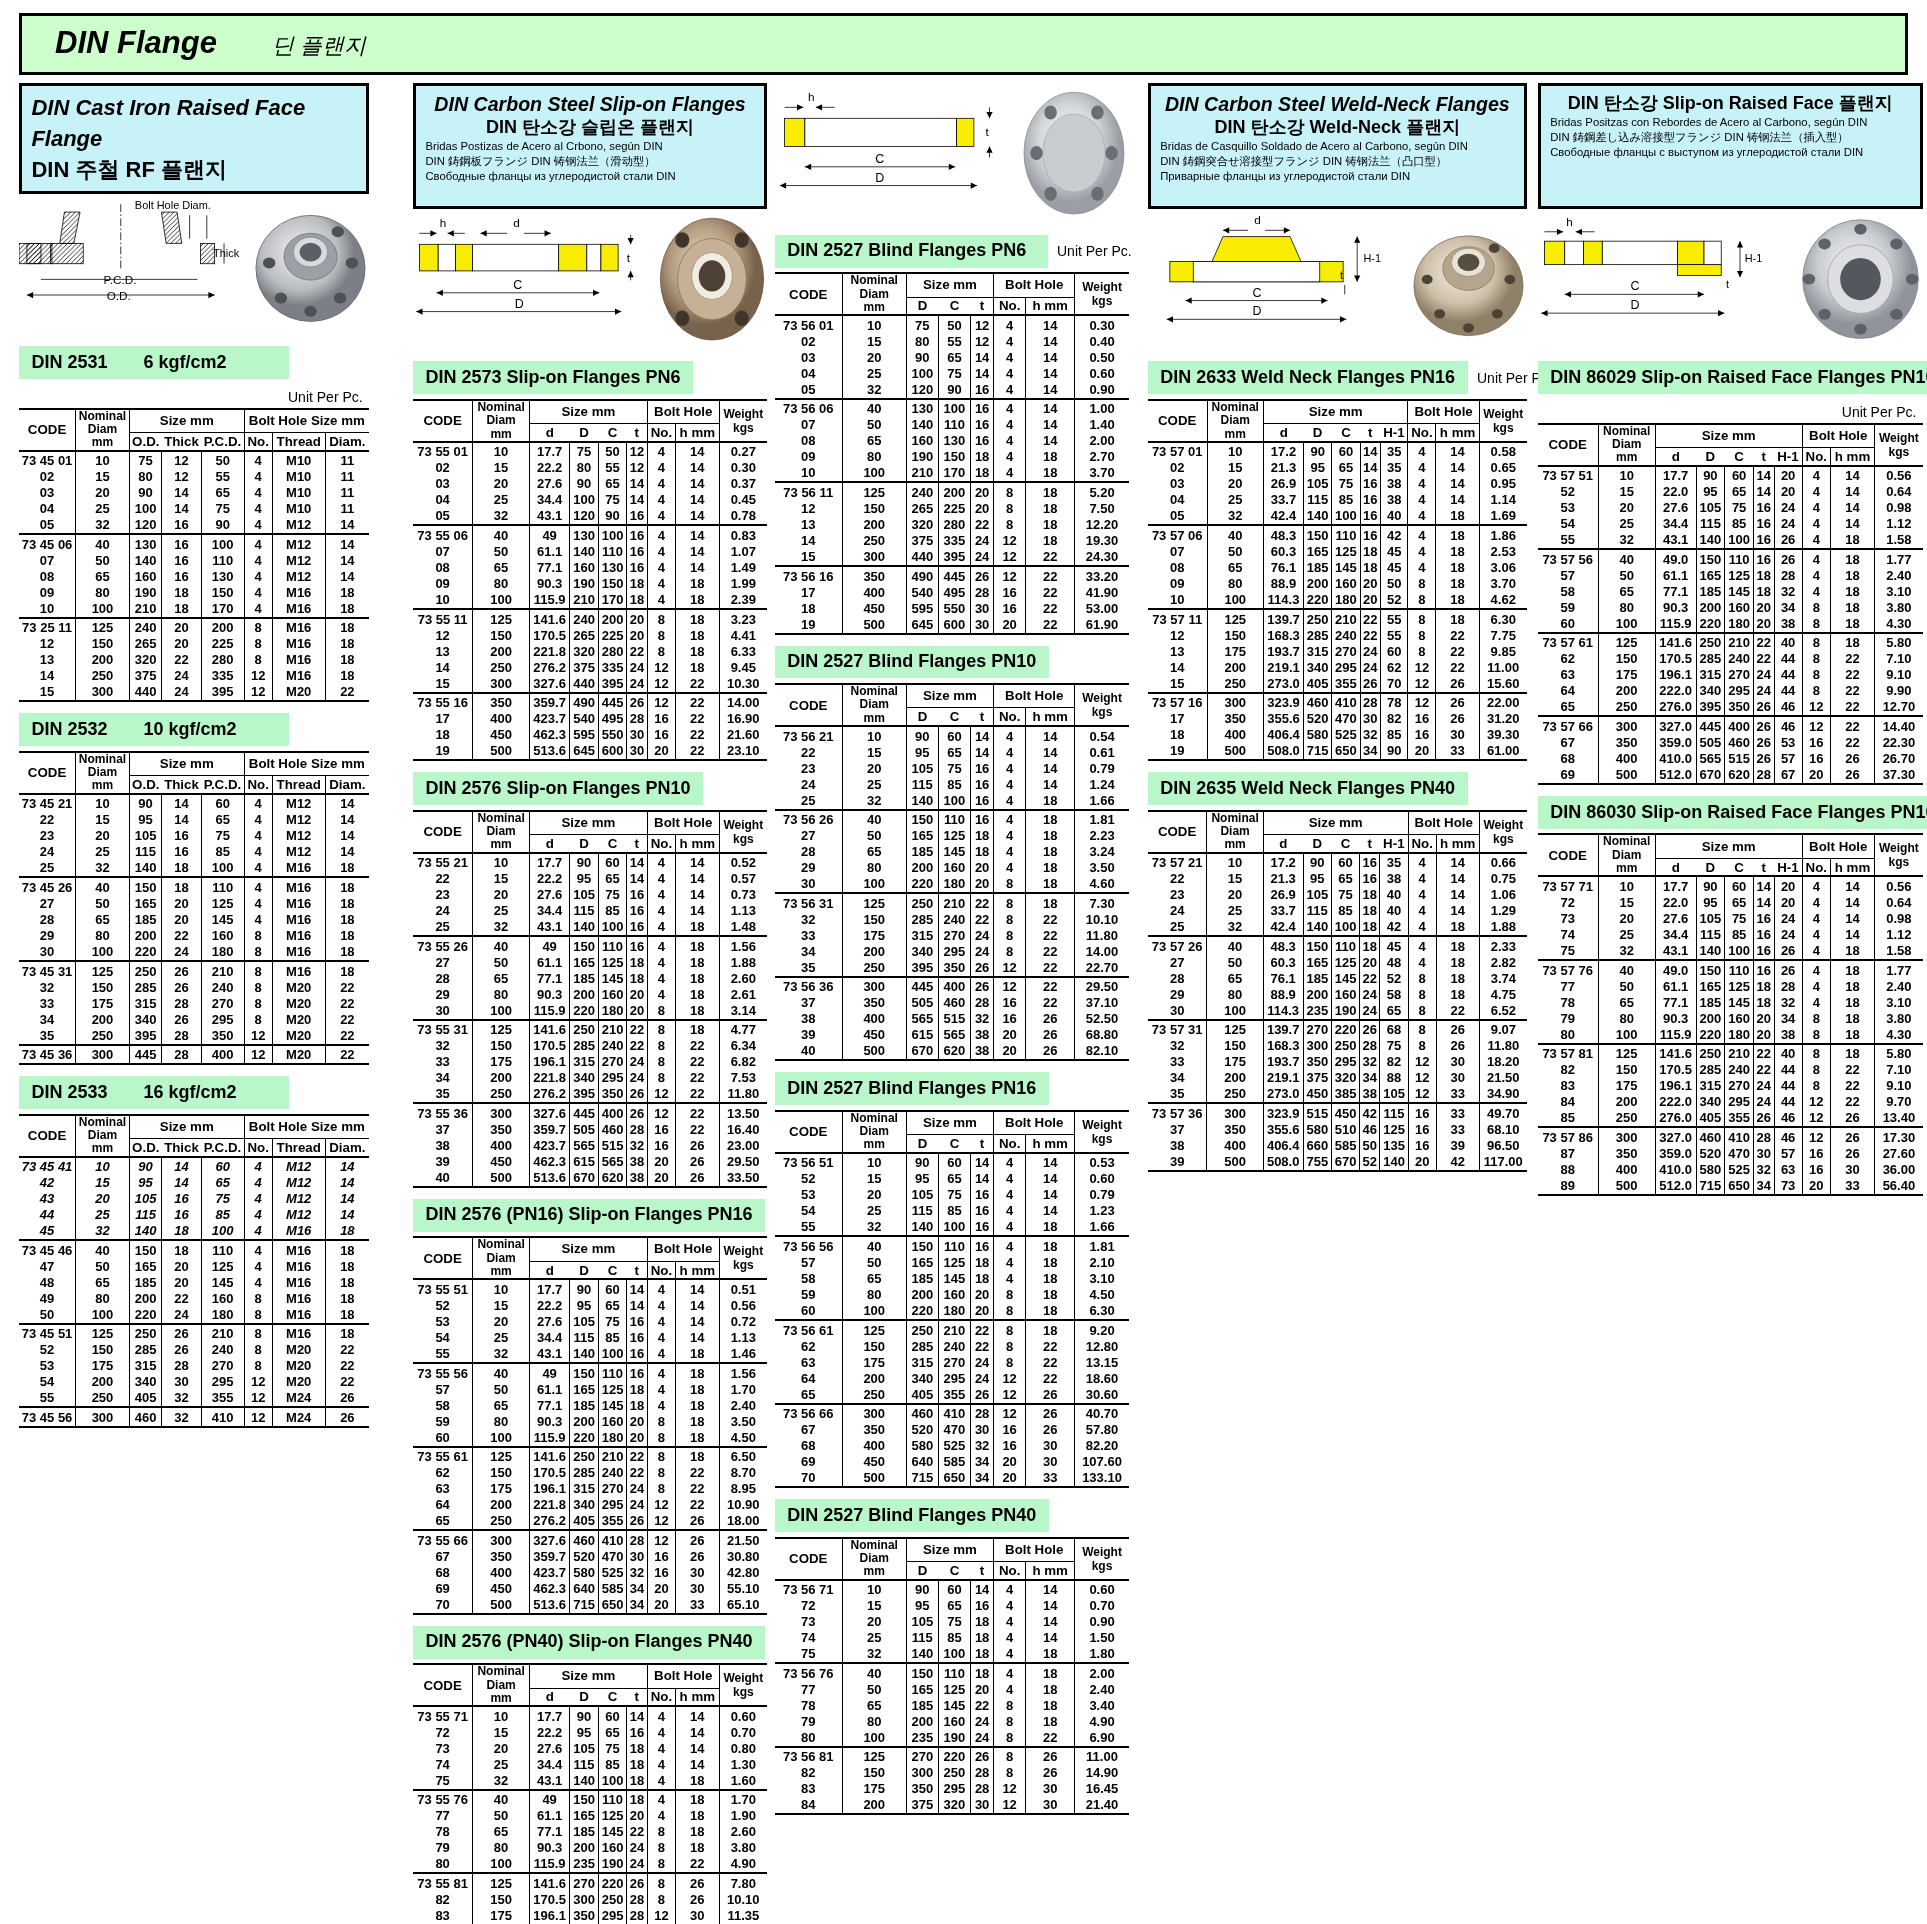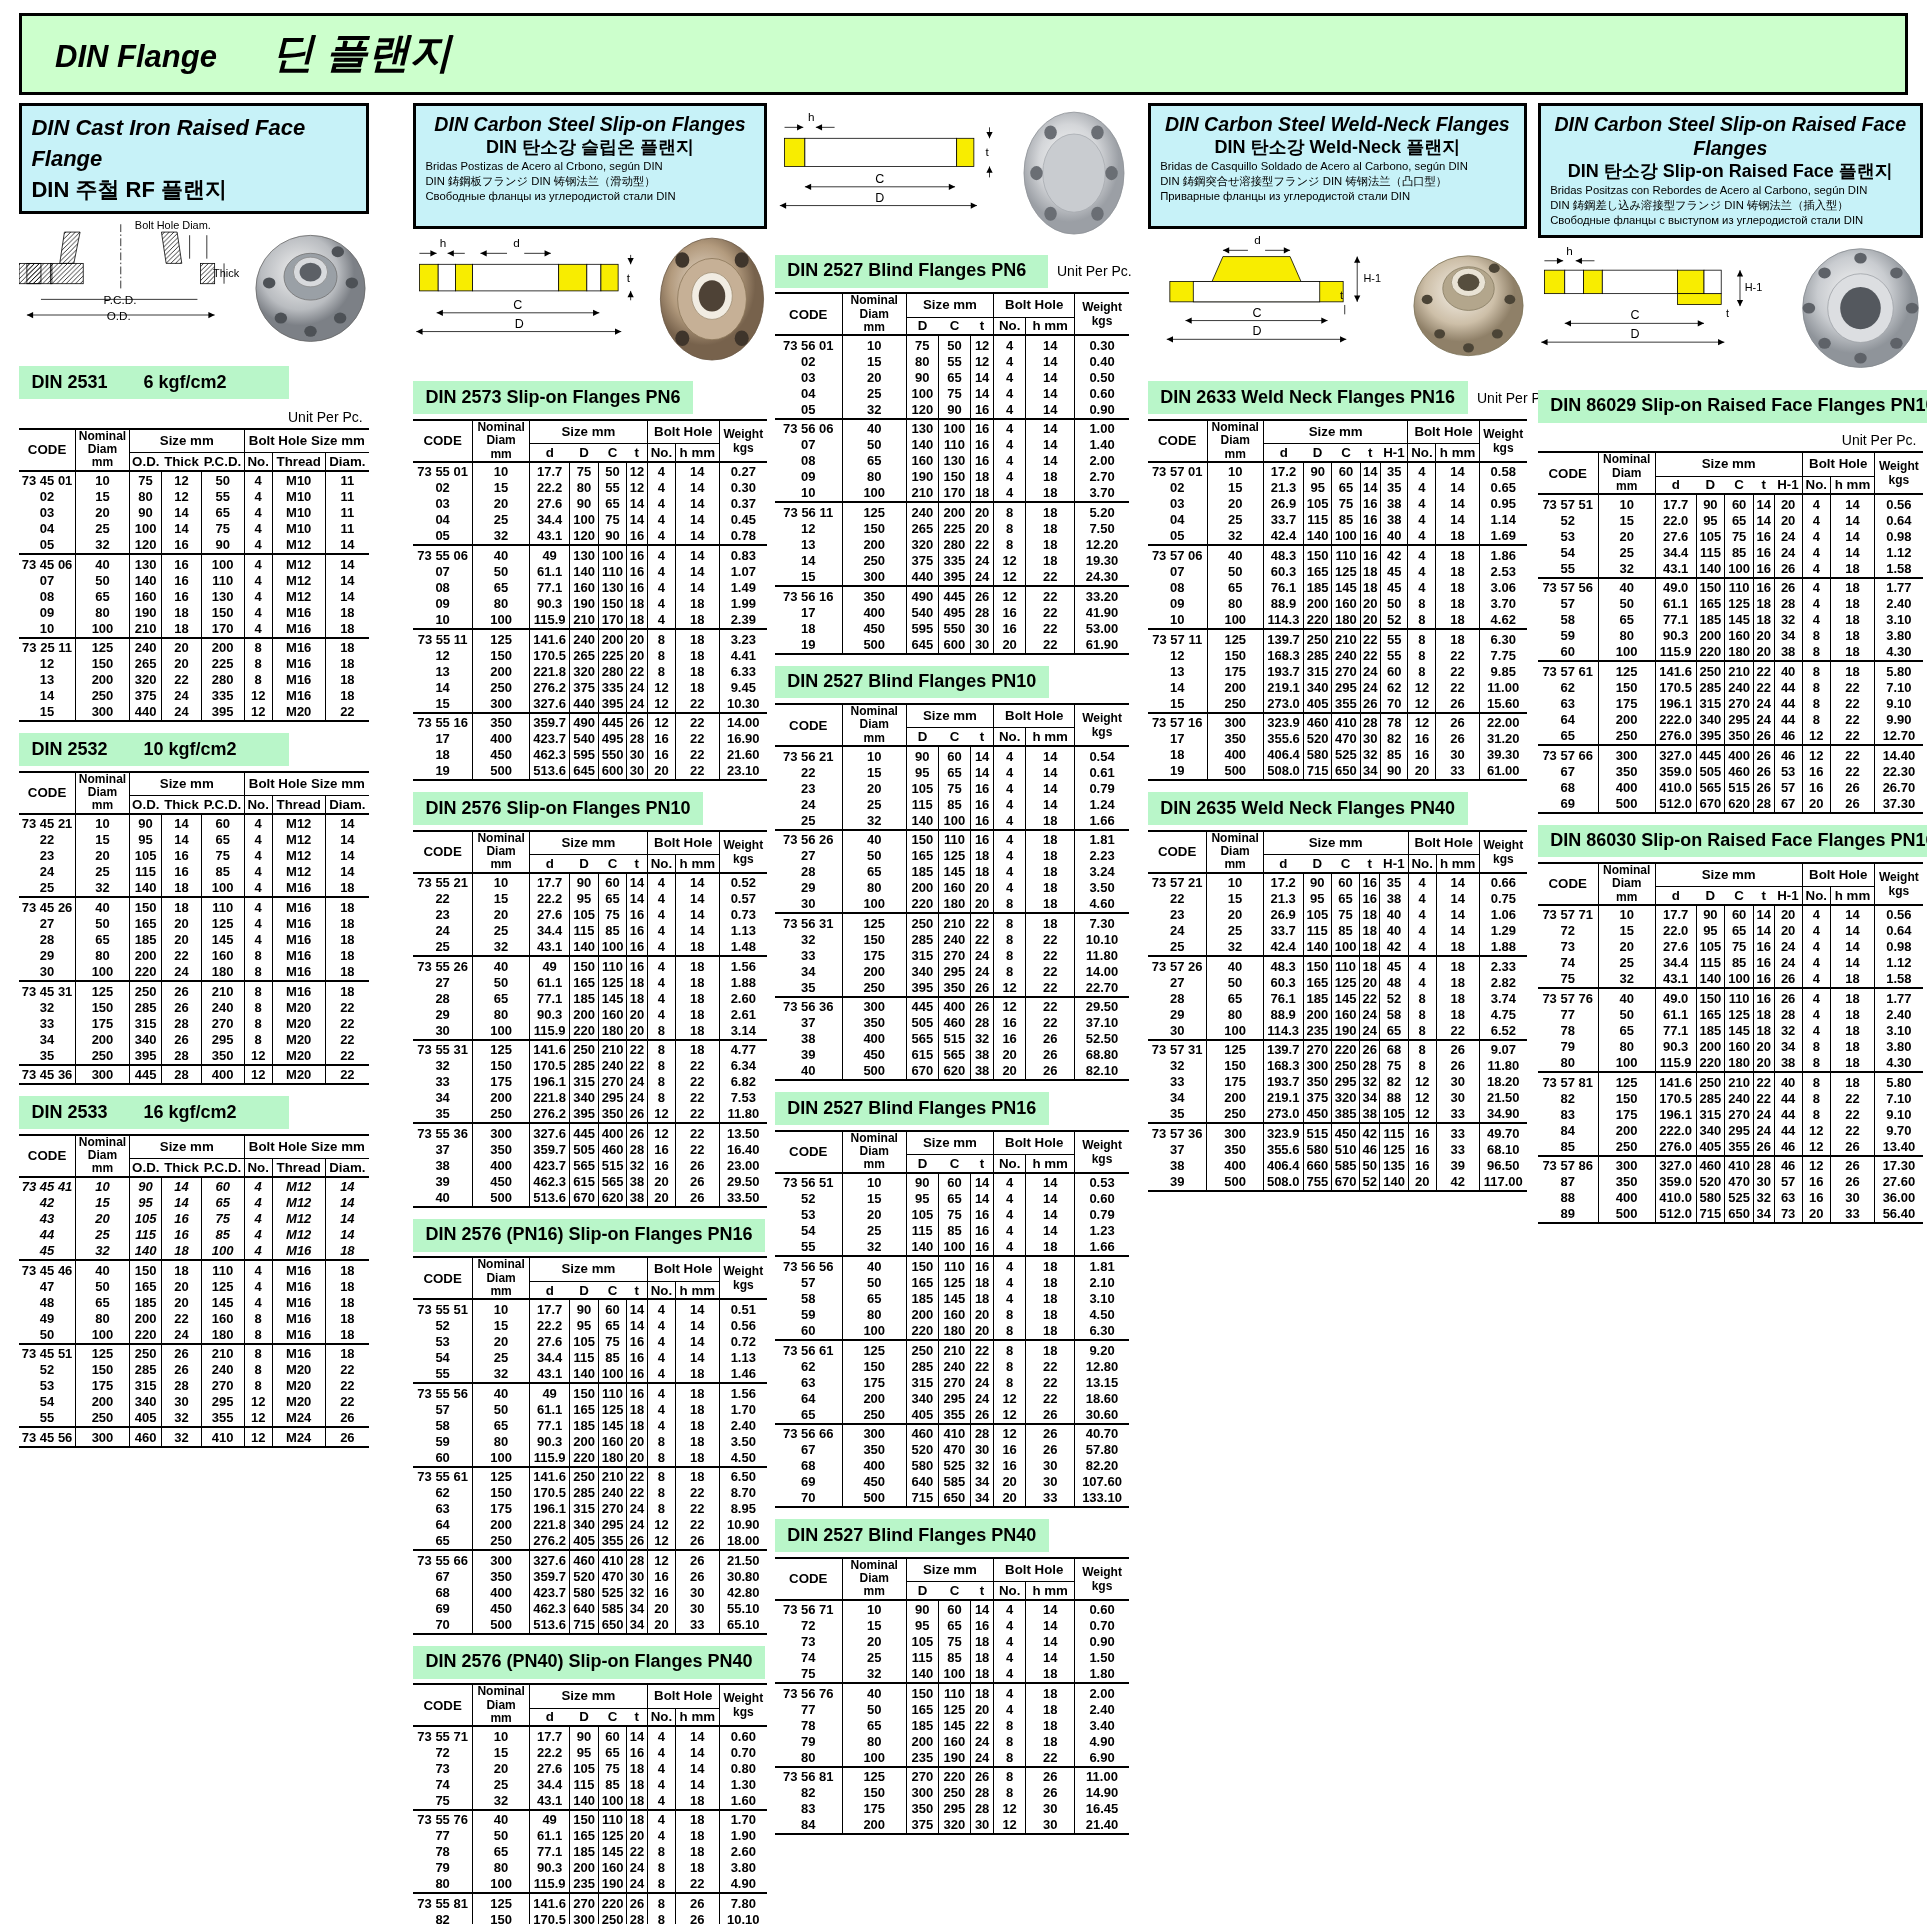--- a/index.html
+++ b/index.html
@@ -1,19 +1,19 @@
 <!DOCTYPE html>
 <html style="font-size:12.5px"><head>
 <meta charset="utf-8">
 <style>
   html,body{margin:0;padding:0;}
   body{width:1927px;min-height:1924px;background:#ffffff;font-family:"Liberation Sans",sans-serif;color:#000;}
   .banner{margin:12.5px 19px 7.8px 19px;border:3.1px solid #000;background:#ccffcc;padding:9.4px 15.6px 11px 33px;}
   .banner .t1{font-size:31px;font-weight:bold;font-style:italic;margin-right:55px;}
-  .banner .t2{font-size:42px;font-weight:bold;font-style:italic;}
+  .banner .t2{font-size:22px;font-weight:normal;font-style:italic;}
   .columns{display:flex;align-items:flex-start;padding-left:19px;}
   .colsec{flex:0 0 auto;display:flex;flex-direction:column;}
   .colsec.c0{width:350px;margin-right:44px;}
   .colsec.c1{width:354px;margin-right:7.8px;}
   .colsec.c2{width:354px;margin-right:19px;}
   .colsec.c3{width:379px;margin-right:11px;}
   .colsec.c4{width:385px;}
   .hdrbox{border:3.1px solid #000;background:#c7f2f8;padding:6.3px 9.4px;}
   .c0 .hdrbox{min-height:75px;}
   .c1 .hdrbox,.c2 .hdrbox,.c3 .hdrbox,.c4 .hdrbox{min-height:108px;}
@@ -3131,21 +3131,20 @@
               <td class="bl">42</td>
               <td class="bl wt">117.00</td>
             </tr>
           </tbody>
         </table>
       </div>
   </section>
 
   <section class="colsec c4">
     <div class="hdrbox">
-      <div class="hdr-en hdr-line">DIN Carbon Steel  Slip-on Raised Face Flanges</div>
       <div class="hdr-kr hdr-line">DIN 탄소강 Slip-on Raised Face 플랜지</div>
       <div class="hdr-sm hdr-line">Bridas Positzas con Rebordes de Acero al Carbono, según DIN</div>
       <div class="hdr-sm hdr-line">DIN 鋳鋼差し込み溶接型フランジ DIN 铸钢法兰（插入型）</div>
       <div class="hdr-sm hdr-line">Свободные фланцы с выступом из углеродистой стали DIN</div>
     </div>
     <div class="diag">
       <svg width="235" height="133" viewBox="0 0 300 170">
         <text x="36" y="16" font-size="15">h</text>
         <line x1="8" y1="24" x2="32" y2="24" stroke="#000"></line>
           <polygon points="32,24 24,20 24,28" fill="#000"></polygon>

